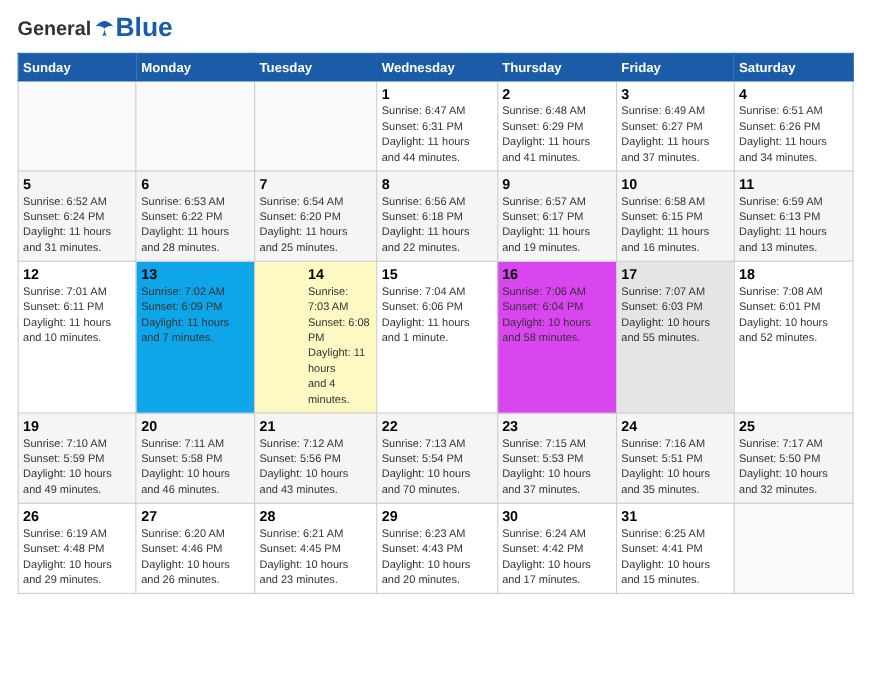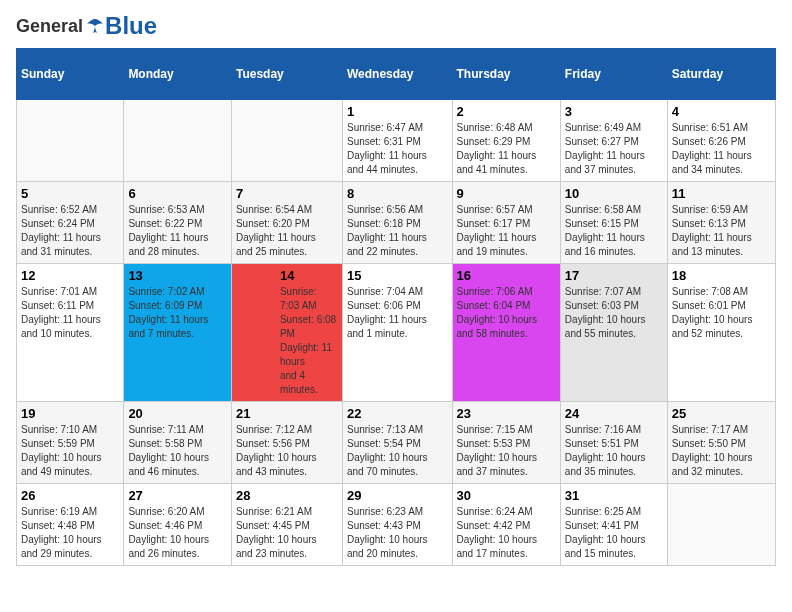--- a/index.html
+++ b/index.html
@@ -34,21 +34,21 @@
       font-weight: bold;
     }
     table {
       width: 100%;
       border-collapse: collapse;
       font-size: 10.5px;
     }
     thead tr th {
       background-color: #1a5ca8;
       color: #fff;
-      padding: 18px 4px;
+      padding: 5px 4px;
       text-align: left;
       font-size: 12px;
       font-weight: bold;
       border: 1px solid #1a5ca8;
     }
     tbody tr td {
       border: 1px solid #ccc;
       padding: 4px;
       vertical-align: top;
       width: 113px;
@@ -198,21 +198,21 @@
           <div class="cell-text">Daylight: 11 hours</div>
           <div class="cell-text">and 10 minutes.</div>
         </td>
         <td style="background-color: #0ea5e9;">
           <span class="day-num">13</span>
           <div class="cell-text">Sunrise: 7:02 AM</div>
           <div class="cell-text">Sunset: 6:09 PM</div>
           <div class="cell-text">Daylight: 11 hours</div>
           <div class="cell-text">and 7 minutes.</div>
         </td>
-        <td style="background-color: #ef4444; padding-left: 48px;">
+        <td style="background-color: #fef9c3; padding-left: 48px;">
           <span class="day-num">14</span>
           <div class="cell-text">Sunrise: 7:03 AM</div>
           <div class="cell-text">Sunset: 6:08 PM</div>
           <div class="cell-text">Daylight: 11 hours</div>
           <div class="cell-text">and 4 minutes.</div>
         </td>
         <td style="background-color: rgb(255, 255, 255);">
           <span class="day-num">15</span>
           <div class="cell-text">Sunrise: 7:04 AM</div>
           <div class="cell-text">Sunset: 6:06 PM</div>

